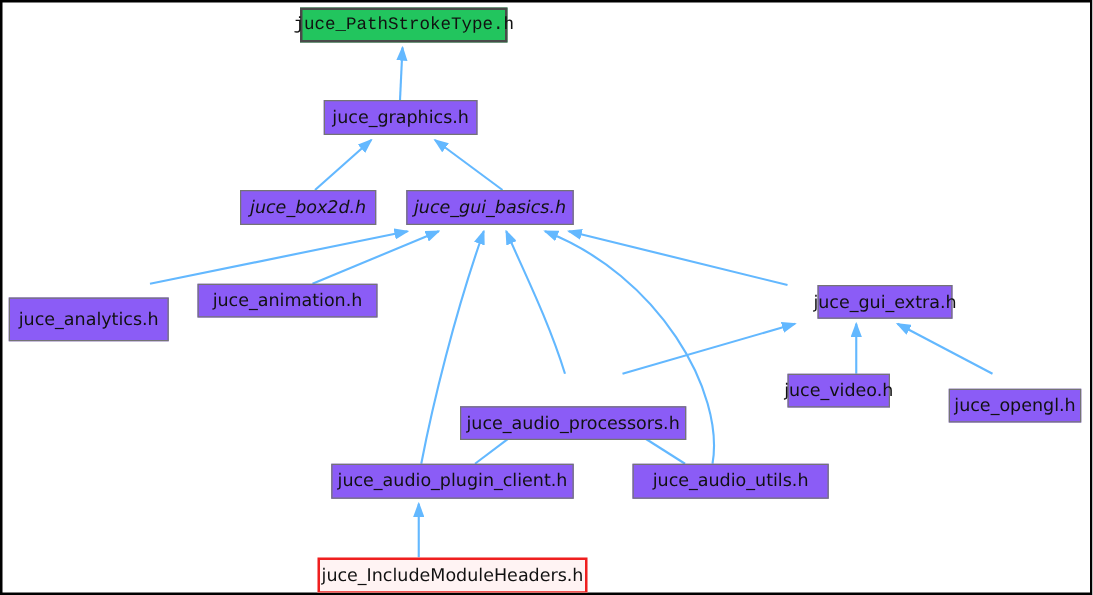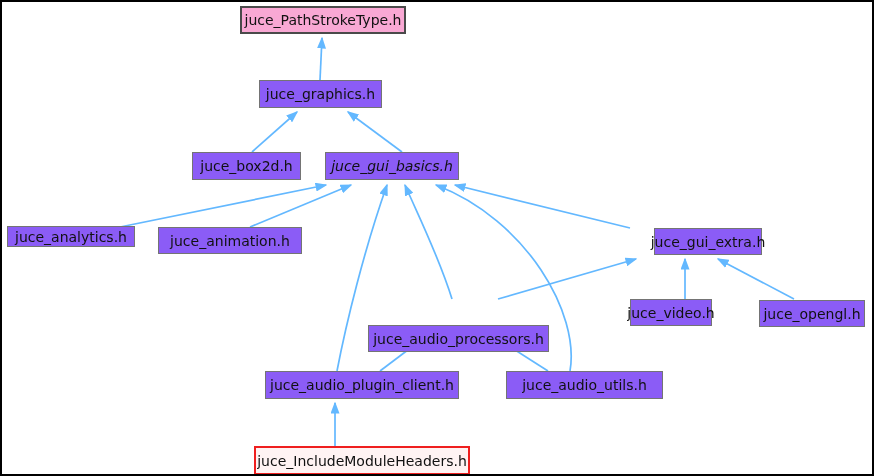--- a/index.html
+++ b/index.html
@@ -35,23 +35,24 @@
     border: 1.5px solid #747474;
     color: #111111;
     font-size: 14px;
     display: flex;
     align-items: center;
     justify-content: center;
     white-space: nowrap;
     cursor: pointer;
   }
   .node.current {
-    background: #f9a8d4;
+    background: #22c55e;
     border: 2px solid #4a4a4a;
     cursor: default;
+    font-family: Liberation Mono, monospace;
   }
   .node.highlight {
     background: #fff3f3;
     border: 2px solid #ef1f1f;
   }
 </style>
 </head>
 <body>
 
 <div class="canvas">
@@ -73,25 +74,25 @@
       <path class="edge" marker-end="url(#arrow)" d="M546,369 L483,329"></path>
       <path class="edge" marker-end="url(#arrow)" d="M378,369 L431,329"></path>
       <path class="edge" marker-end="url(#arrow)" d="M683,297 L683,257"></path>
       <path class="edge" marker-end="url(#arrow)" d="M792,297 L716,257"></path>
       <path class="edge" marker-end="url(#arrow)" d="M496,297 L634,257"></path>
       <path class="edge" marker-end="url(#arrow)" d="M333,444 L333,401"></path>
     </svg>
   <div>
       <div class="node current" style="left: 238px; top: 4px; width: 166px; height: 28px;">juce_PathStrokeType.h</div>
       <div class="node" style="left: 257px; top: 78px; width: 123px; height: 28px;">juce_graphics.h</div>
-      <div class="node" style="left: 190px; top: 150px; width: 109px; height: 28px;">juce_box2d.h</div>
+      <div class="node" style="left: 190px; top: 150px; width: 109px; height: 28px; font-style: italic;">juce_box2d.h</div>
       <div class="node" style="left: 323px; top: 150px; width: 134px; height: 28px; font-style: italic;">juce_gui_basics.h</div>
-      <div class="node" style="left: 5px; top: 224px; width: 128px; height: 21px;">juce_analytics.h</div>
+      <div class="node" style="left: 5px; top: 236px; width: 128px; height: 35px;">juce_analytics.h</div>
       <div class="node" style="left: 156px; top: 225px; width: 144px; height: 27px;">juce_animation.h</div>
       <div class="node" style="left: 652px; top: 226px; width: 108px; height: 27px;">juce_gui_extra.h</div>
       <div class="node" style="left: 366px; top: 297px; width: 181px; height: 27px; margin-top: 26px;">juce_audio_processors.h</div>
       <div class="node" style="left: 628px; top: 297px; width: 82px; height: 27px;">juce_video.h</div>
-      <div class="node" style="left: 757px; top: 298px; width: 106px; height: 27px;">juce_opengl.h</div>
+      <div class="node" style="left: 757px; top: 309px; width: 106px; height: 27px;">juce_opengl.h</div>
       <div class="node" style="left: 263px; top: 369px; width: 194px; height: 28px;">juce_audio_plugin_client.h</div>
       <div class="node" style="left: 504px; top: 369px; width: 157px; height: 28px;">juce_audio_utils.h</div>
       <div class="node highlight" style="left: 252px; top: 444px; width: 216px; height: 29px;">juce_IncludeModuleHeaders.h</div>
     </div>
 </div>
 
 </body></html>

